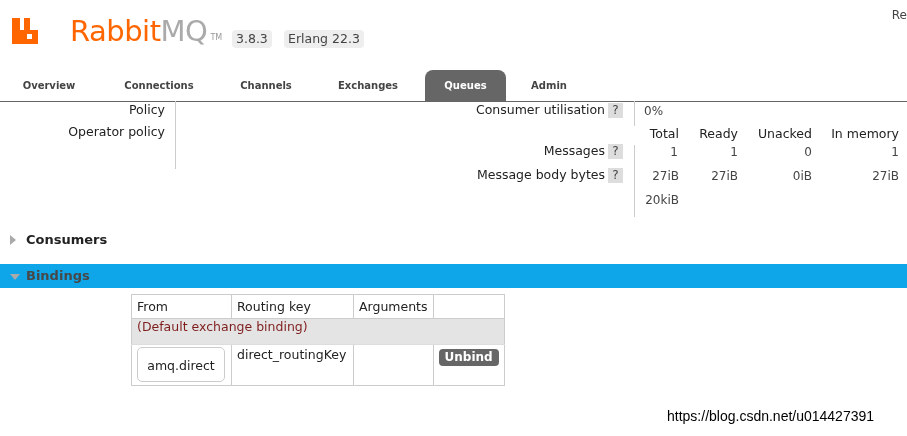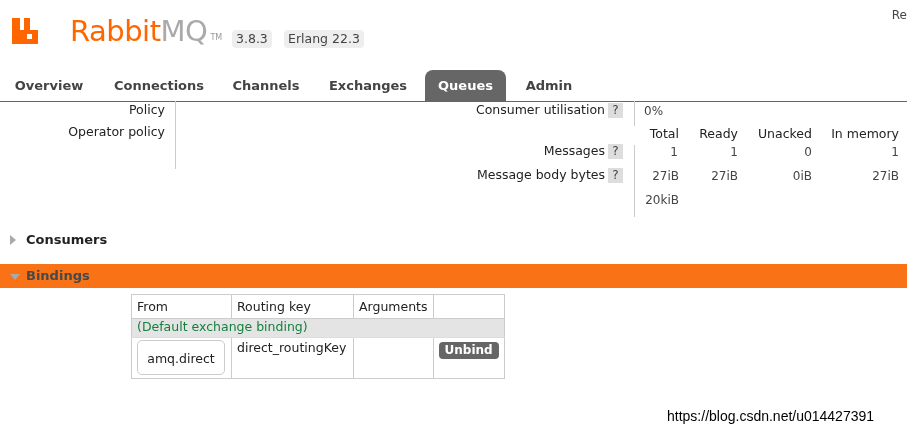--- a/index.html
+++ b/index.html
@@ -17,42 +17,42 @@
     #logo .mq { font-family: "DejaVu Sans", sans-serif; font-size: 29px; color: #aaa; letter-spacing: -0.5px; line-height: 34px; }
     #logo .tm { font-size: 8px; color: #999; margin-left: 3px; margin-bottom: 6px; }
 
     .version-badge { position: absolute; top: 30px; height: 18px; padding: 0 4px; background: #eee; border-radius: 4px; font-size: 12.5px; color: #444; line-height: 18px; }
     #badge-version { left: 232px; }
     #badge-erlang { left: 284px; }
 
     #user-area { position: absolute; right: 0; top: 8px; font-size: 12px; color: #444; }
 
     #tabs { position: absolute; left: 0; top: 70px; width: 907px; height: 32px; border-bottom: 1px solid #666; }
-    .tab { position: absolute; top: 0; height: 31px; line-height: 32px; font-weight: bold; font-size: 13px; color: #444; text-align: center; }
+    .tab { position: absolute; top: 0; height: 31px; line-height: 32px; font-weight: bold; font-size: 10px; color: #444; text-align: center; }
     .tab.active { background: #666; color: #fff; border-radius: 8px 8px 0 0; }
 
     #details { position: absolute; left: 0; top: 101px; width: 907px; height: 120px; }
     .lab { position: absolute; text-align: right; font-size: 12.5px; color: #222; white-space: nowrap; }
     .vline { position: absolute; width: 1px; background: #ccc; }
     .help { display: inline-block; width: 15px; height: 15px; background: #ddd; color: #444; font-weight: normal; text-align: center; line-height: 15px; font-size: 12px; margin-left: 3px; vertical-align: middle; }
     .val { position: absolute; font-size: 12px; color: #444; text-align: right; white-space: nowrap; }
     .hdr { position: absolute; font-size: 12.5px; color: #222; text-align: right; white-space: nowrap; }
 
     .section-head { position: absolute; left: 0; width: 907px; height: 24px; font-weight: bold; font-size: 13px; color: #222; }
     .section-head .tri { position: absolute; left: 10px; width: 0; height: 0; }
     .section-head .title { position: absolute; left: 26px; top: 4px; }
     #sec-consumers { top: 228px; }
     #sec-consumers .tri { top: 7px; border-top: 5px solid transparent; border-bottom: 5px solid transparent; border-left: 6px solid #aaa; }
-    #sec-bindings { top: 264px; background: #f97316; color: #484848; padding-left: 28px; }
+    #sec-bindings { top: 264px; background: #0ea5e9; color: #484848; padding-left: 28px; }
     #sec-bindings .tri { top: 10px; border-left: 5px solid transparent; border-right: 5px solid transparent; border-top: 6px solid #aaa; }
 
     #bindings-table { position: absolute; left: 131px; top: 294px; border-collapse: collapse; font-size: 12.5px; color: #222; }
     #bindings-table th { font-weight: normal; text-align: left; height: 24px; padding: 0 5px; border: 1px solid #ccc; background: #fff; }
     #bindings-table td { border: 1px solid #ccc; vertical-align: top; padding: 2px 5px; }
-    #bindings-table tr.default-row td { background: #e4e4e4; height: 19px; padding: 0 5px; color: #15803d; border-bottom: 1px solid #ddd; }
+    #bindings-table tr.default-row td { background: #e4e4e4; height: 26px; padding: 0 5px; color: #7f1d1d; border-bottom: 1px solid #ddd; }
     .exchange-box { display: inline-block; width: 88px; height: 35px; border: 1px solid #ccc; border-radius: 5px; background: #fff; text-align: center; line-height: 35px; font-size: 12.5px; color: #222; margin: 0 0 1px 0; }
     .unbind-btn { display: inline-block; background: #666; color: #fff; font-weight: bold; font-size: 12px; padding: 1px 6px 2px; border-radius: 4px; margin-top: 2px; }
 
     #watermark { position: absolute; left: 667px; top: 408px; font-size: 14px; color: #000000; font-family: Liberation Sans, sans-serif; }
   </style>
 </head>
 <body>
 
 <div id="header">
   <div id="logo">

